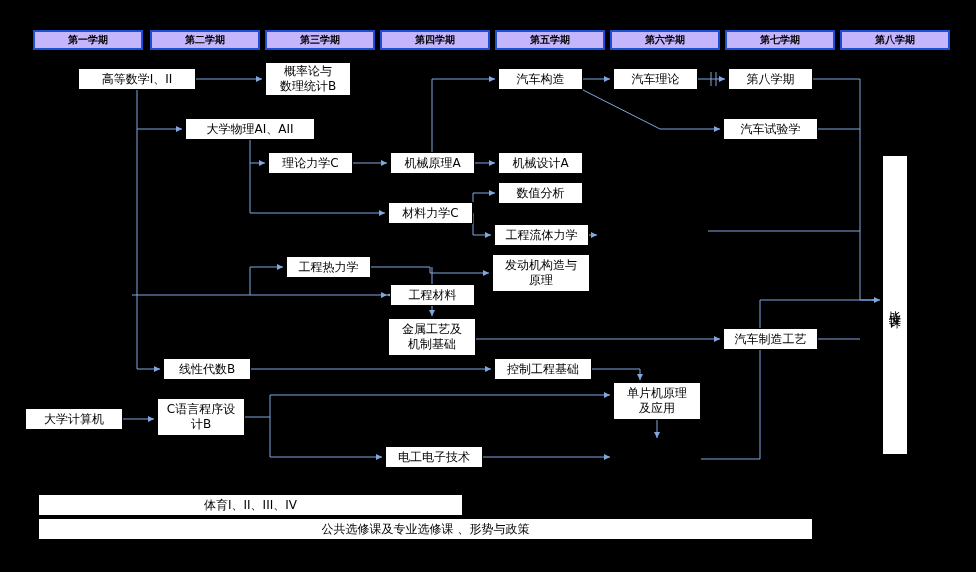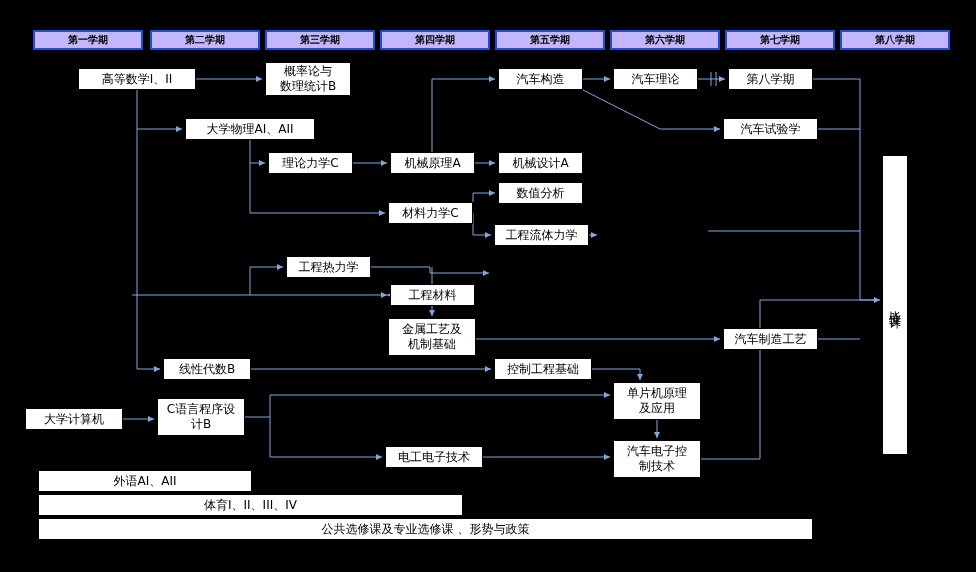--- a/index.html
+++ b/index.html
@@ -118,32 +118,31 @@
   <div class="node" style="left:390px;top:152px;width:85px;height:22px">机械原理A</div>
   <div class="node" style="left:498px;top:152px;width:85px;height:22px">机械设计A</div>
   <div class="node" style="left:498px;top:68px;width:85px;height:22px">汽车构造</div>
   <div class="node" style="left:613px;top:68px;width:85px;height:22px">汽车理论</div>
   <div class="node" style="left:728px;top:68px;width:85px;height:22px">第八学期</div>
   <div class="node" style="left:723px;top:118px;width:95px;height:22px">汽车试验学</div>
   <div class="node" style="left:498px;top:182px;width:85px;height:22px">数值分析</div>
   <div class="node" style="left:388px;top:202px;width:85px;height:22px">材料力学C</div>
   <div class="node" style="left:494px;top:224px;width:95px;height:22px">工程流体力学</div>
   <div class="node" style="left:286px;top:256px;width:85px;height:22px">工程热力学</div>
+  <div class="node" style="left:492px;top:254px;width:98px;height:38px;white-space:pre-line">发动机构造与
+原理</div>
   <div class="node" style="left:390px;top:284px;width:85px;height:22px">工程材料</div>
   <div class="node" style="left:388px;top:318px;width:88px;height:38px;white-space:pre-line">金属工艺及
 机制基础</div>
   <div class="node" style="left:723px;top:328px;width:95px;height:22px">汽车制造工艺</div>
   <div class="node" style="left:163px;top:358px;width:88px;height:22px">线性代数B</div>
   <div class="node" style="left:494px;top:358px;width:98px;height:22px">控制工程基础</div>
   <div class="node" style="left:613px;top:382px;width:88px;height:38px;white-space:pre-line">单片机原理
 及应用</div>
   <div class="node" style="left:25px;top:408px;width:98px;height:22px">大学计算机</div>
   <div class="node" style="left:157px;top:398px;width:88px;height:38px;white-space:pre-line">C语言程序设
 计B</div>
   <div class="node" style="left:385px;top:446px;width:98px;height:22px">电工电子技术</div>
-  <div class="node" style="left:613px;top:440px;width:88px;height:38px;white-space:pre-line">汽车电子控
-制技术</div>
-  <div class="node wide" style="left:38px;top:470px;width:214px;height:22px">外语AI、AII</div>
   <div class="node wide" style="left:38px;top:494px;width:425px;height:22px">体育I、II、III、IV</div>
   <div class="node wide" style="left:38px;top:518px;width:775px;height:22px">公共选修课及专业选修课 、形势与政策</div>
 
   <div class="vert" style="left:882px;top:155px;width:26px;height:300px">毕业设计</div>
 </div>
 
 </body></html>

